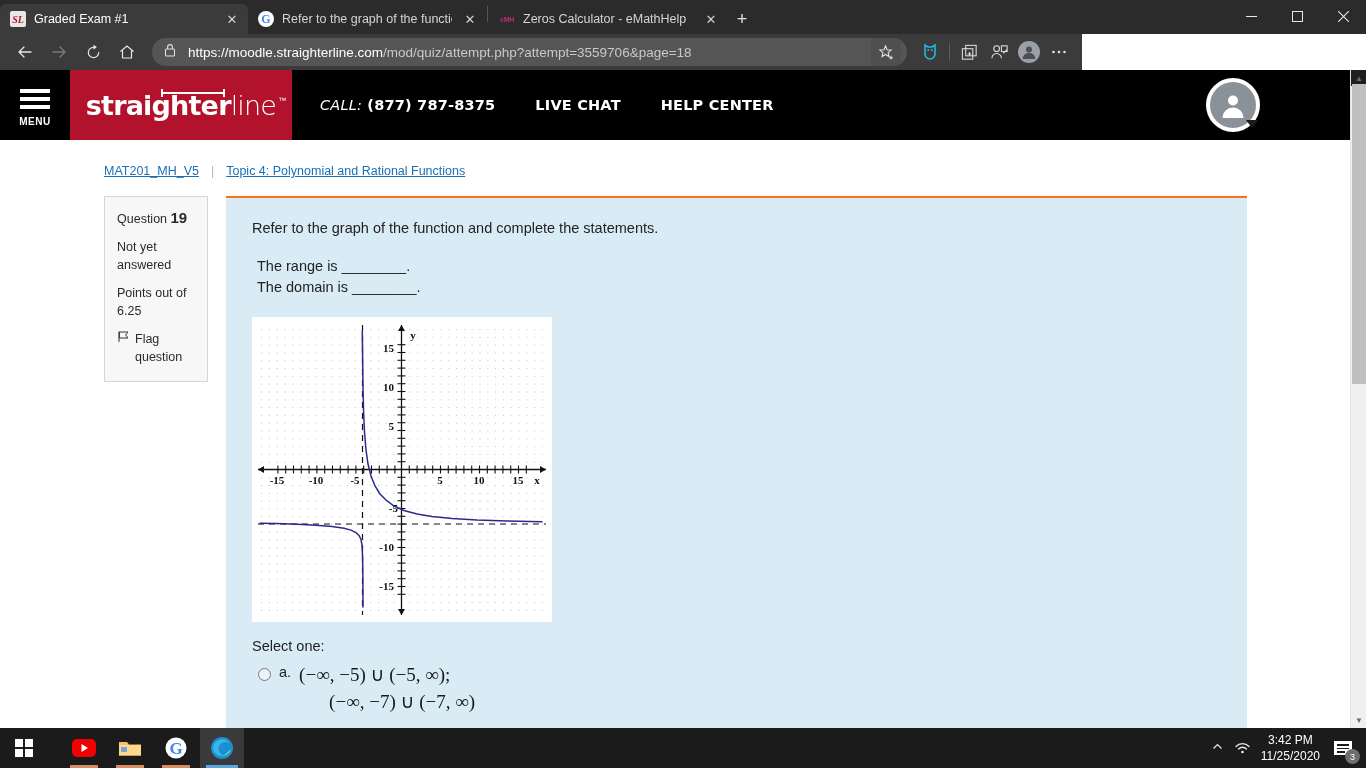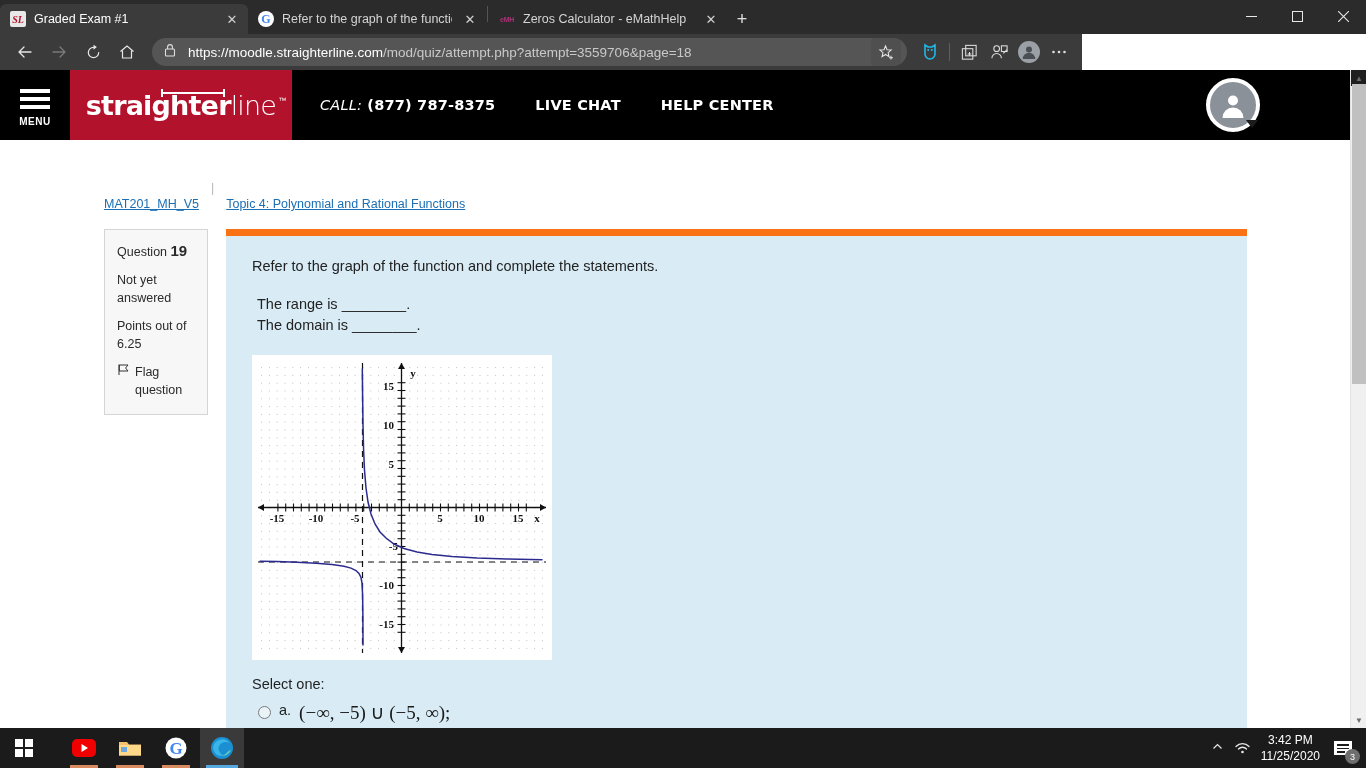--- a/index.html
+++ b/index.html
@@ -151,39 +151,39 @@
     position: absolute; right: -2px; bottom: 0px;
     width: 0; height: 0; border-left: 6px solid transparent;
     border-right: 6px solid transparent; border-top: 8px solid #1c1c1c;
   }
 
   
   .breadcrumb {
     padding: 24px 0 0 104px; display: flex; align-items: center; gap: 12px;
     font-size: 12.5px;
   }
-  .crumb { color: #1a6fb5; text-decoration: underline; margin-top: 33px; }
+  .crumb { color: #1a6fb5; text-decoration: underline; }
   .crumb-sep { color: #b9b9b9; }
 
   
   .quiz-area { display: flex; padding: 18px 0 0 104px; gap: 18px; }
   .qinfo {
     width: 104px; border: 1px solid #d5d5d5; background: #f7f7f7;
     padding: 10px 12px 14px 12px; font-size: 12.5px; color: #2a2a2a; line-height: 1.45;
     align-self: flex-start;
   }
   .qinfo .qnum { margin-bottom: 9px; }
   .qinfo .qnum b { font-size: 15px; }
   .qinfo .qstate { margin-bottom: 10px; }
   .qinfo .qpoints { margin-bottom: 10px; }
   .qinfo .qflag { display: flex; gap: 5px; align-items: flex-start; }
   .flag-icon { color: #333; font-size: 13px; line-height: 1.1; }
 
   .qbody {
-    width: 1021px; background: #d9ecf5; border-top: 7px solid #f97316;
+    width: 1021px; background: #d9ecf5; border-top: 2px solid #f97316;
     padding: 22px 26px 26px 26px; min-height: 520px;
   }
   .q-stem { font-size: 14.5px; color: #222; margin-bottom: 20px; }
   .q-statements { font-size: 14.5px; color: #222; line-height: 1.42; padding-left: 5px;
     margin-bottom: 20px; }
 
   
   .graph-box {
     width: 300px; height: 305px; background: #ffffff; position: relative;
     margin-left: 0px;

